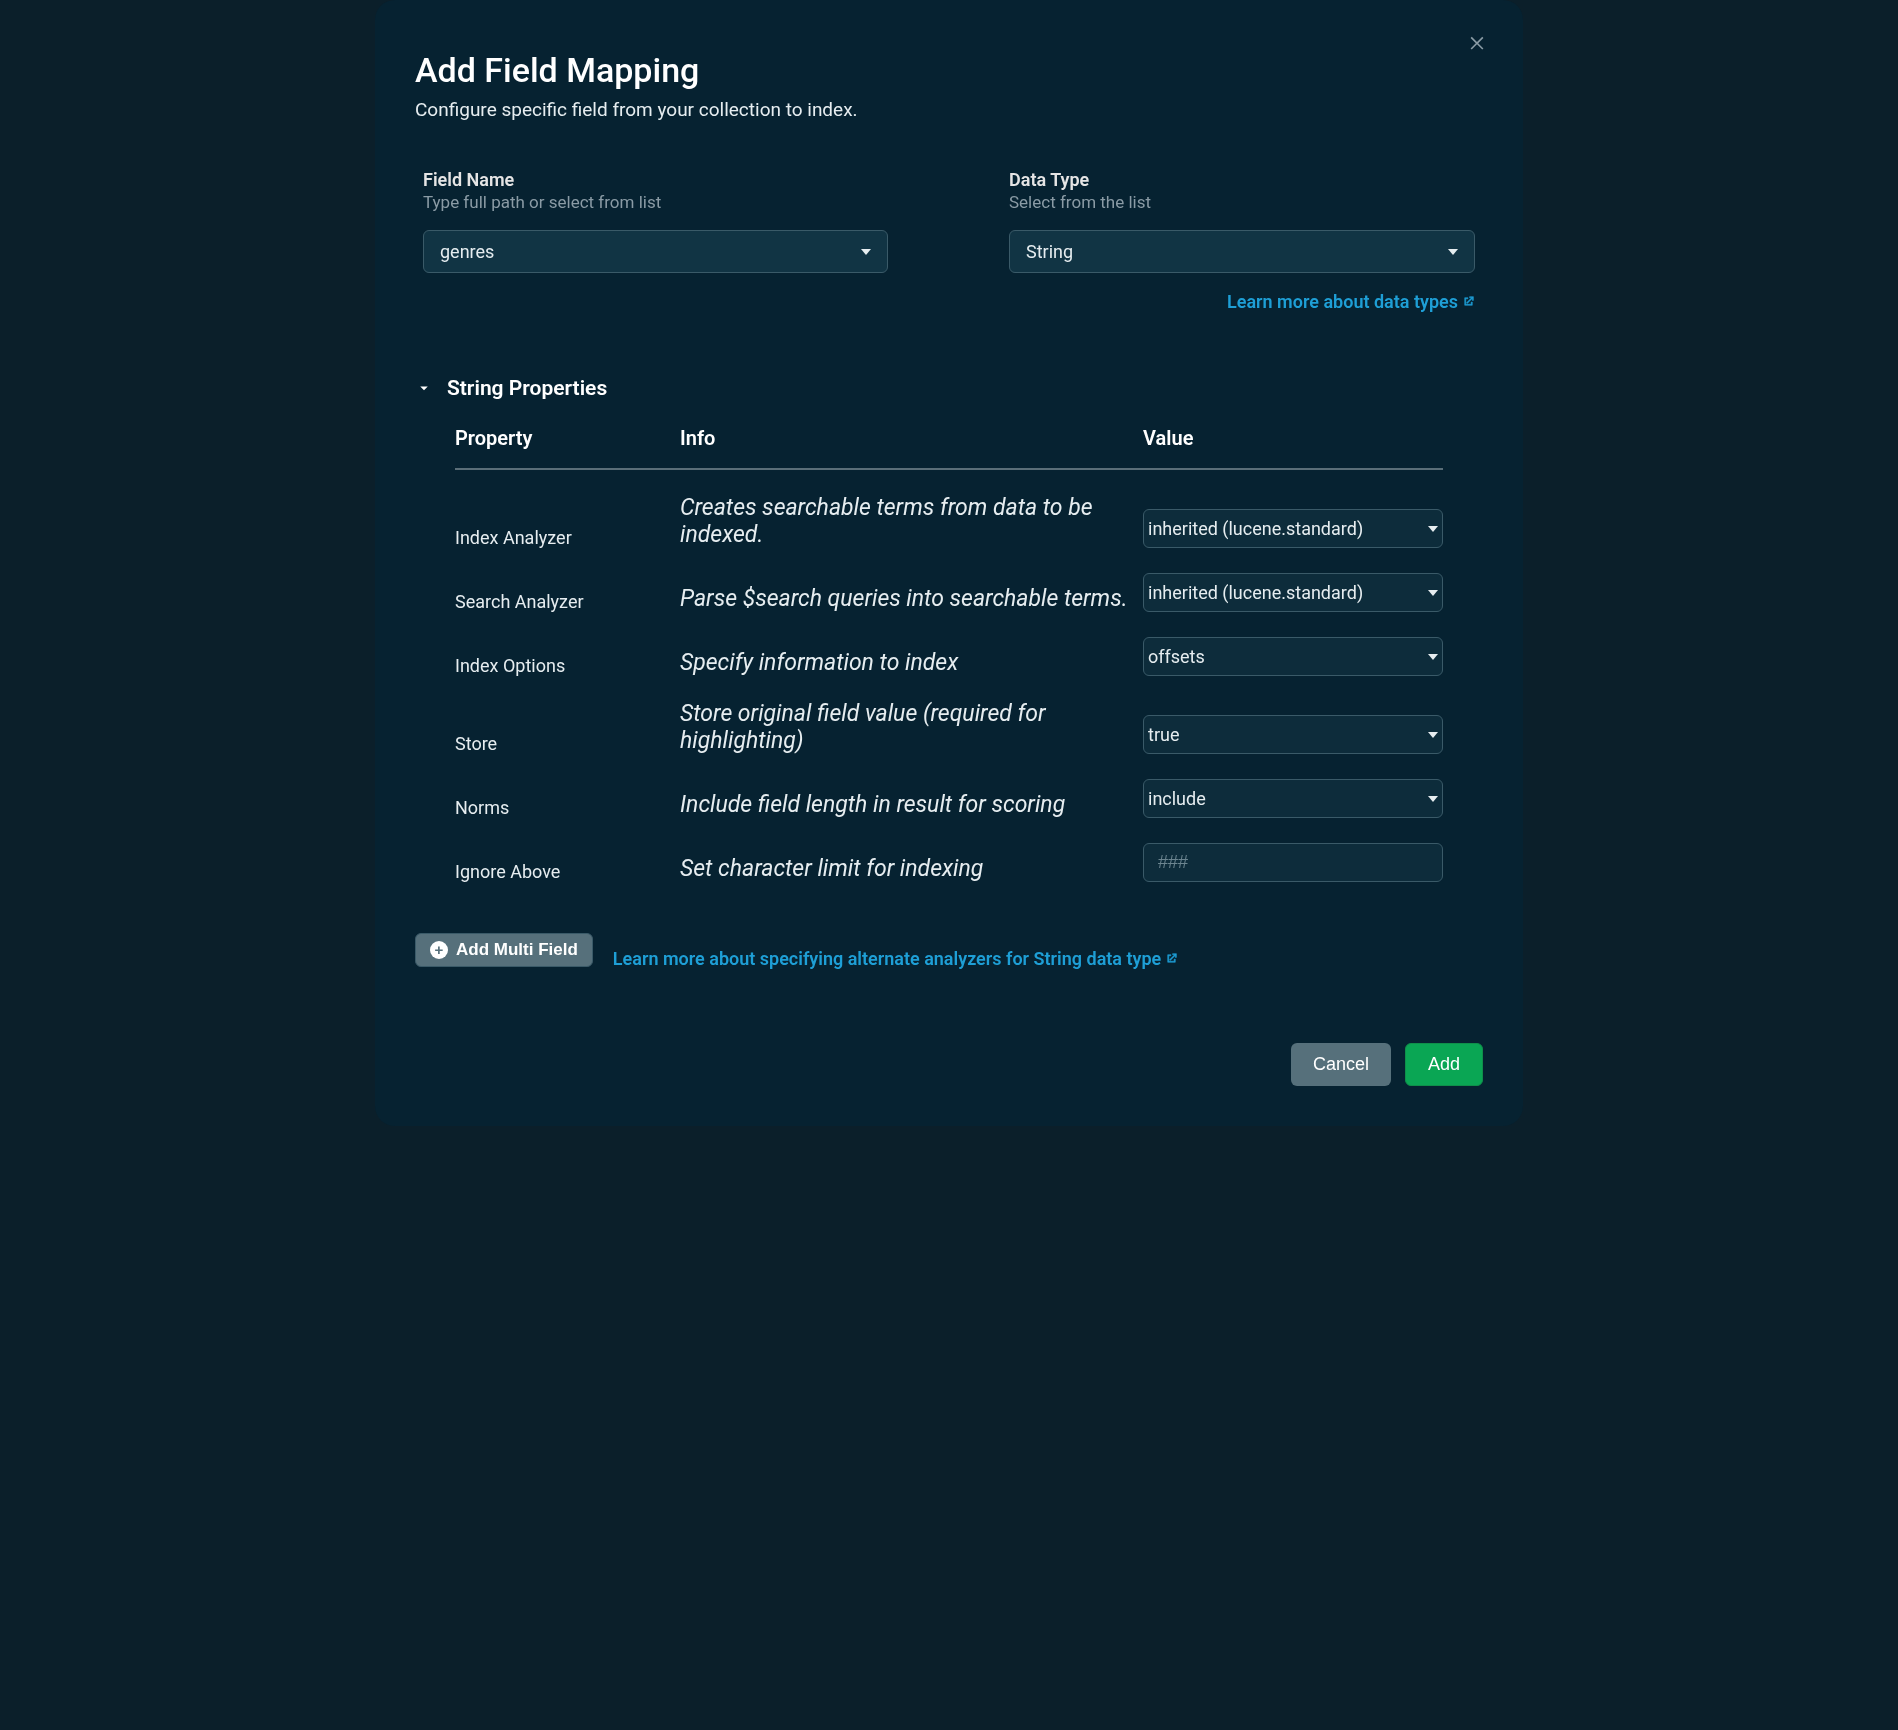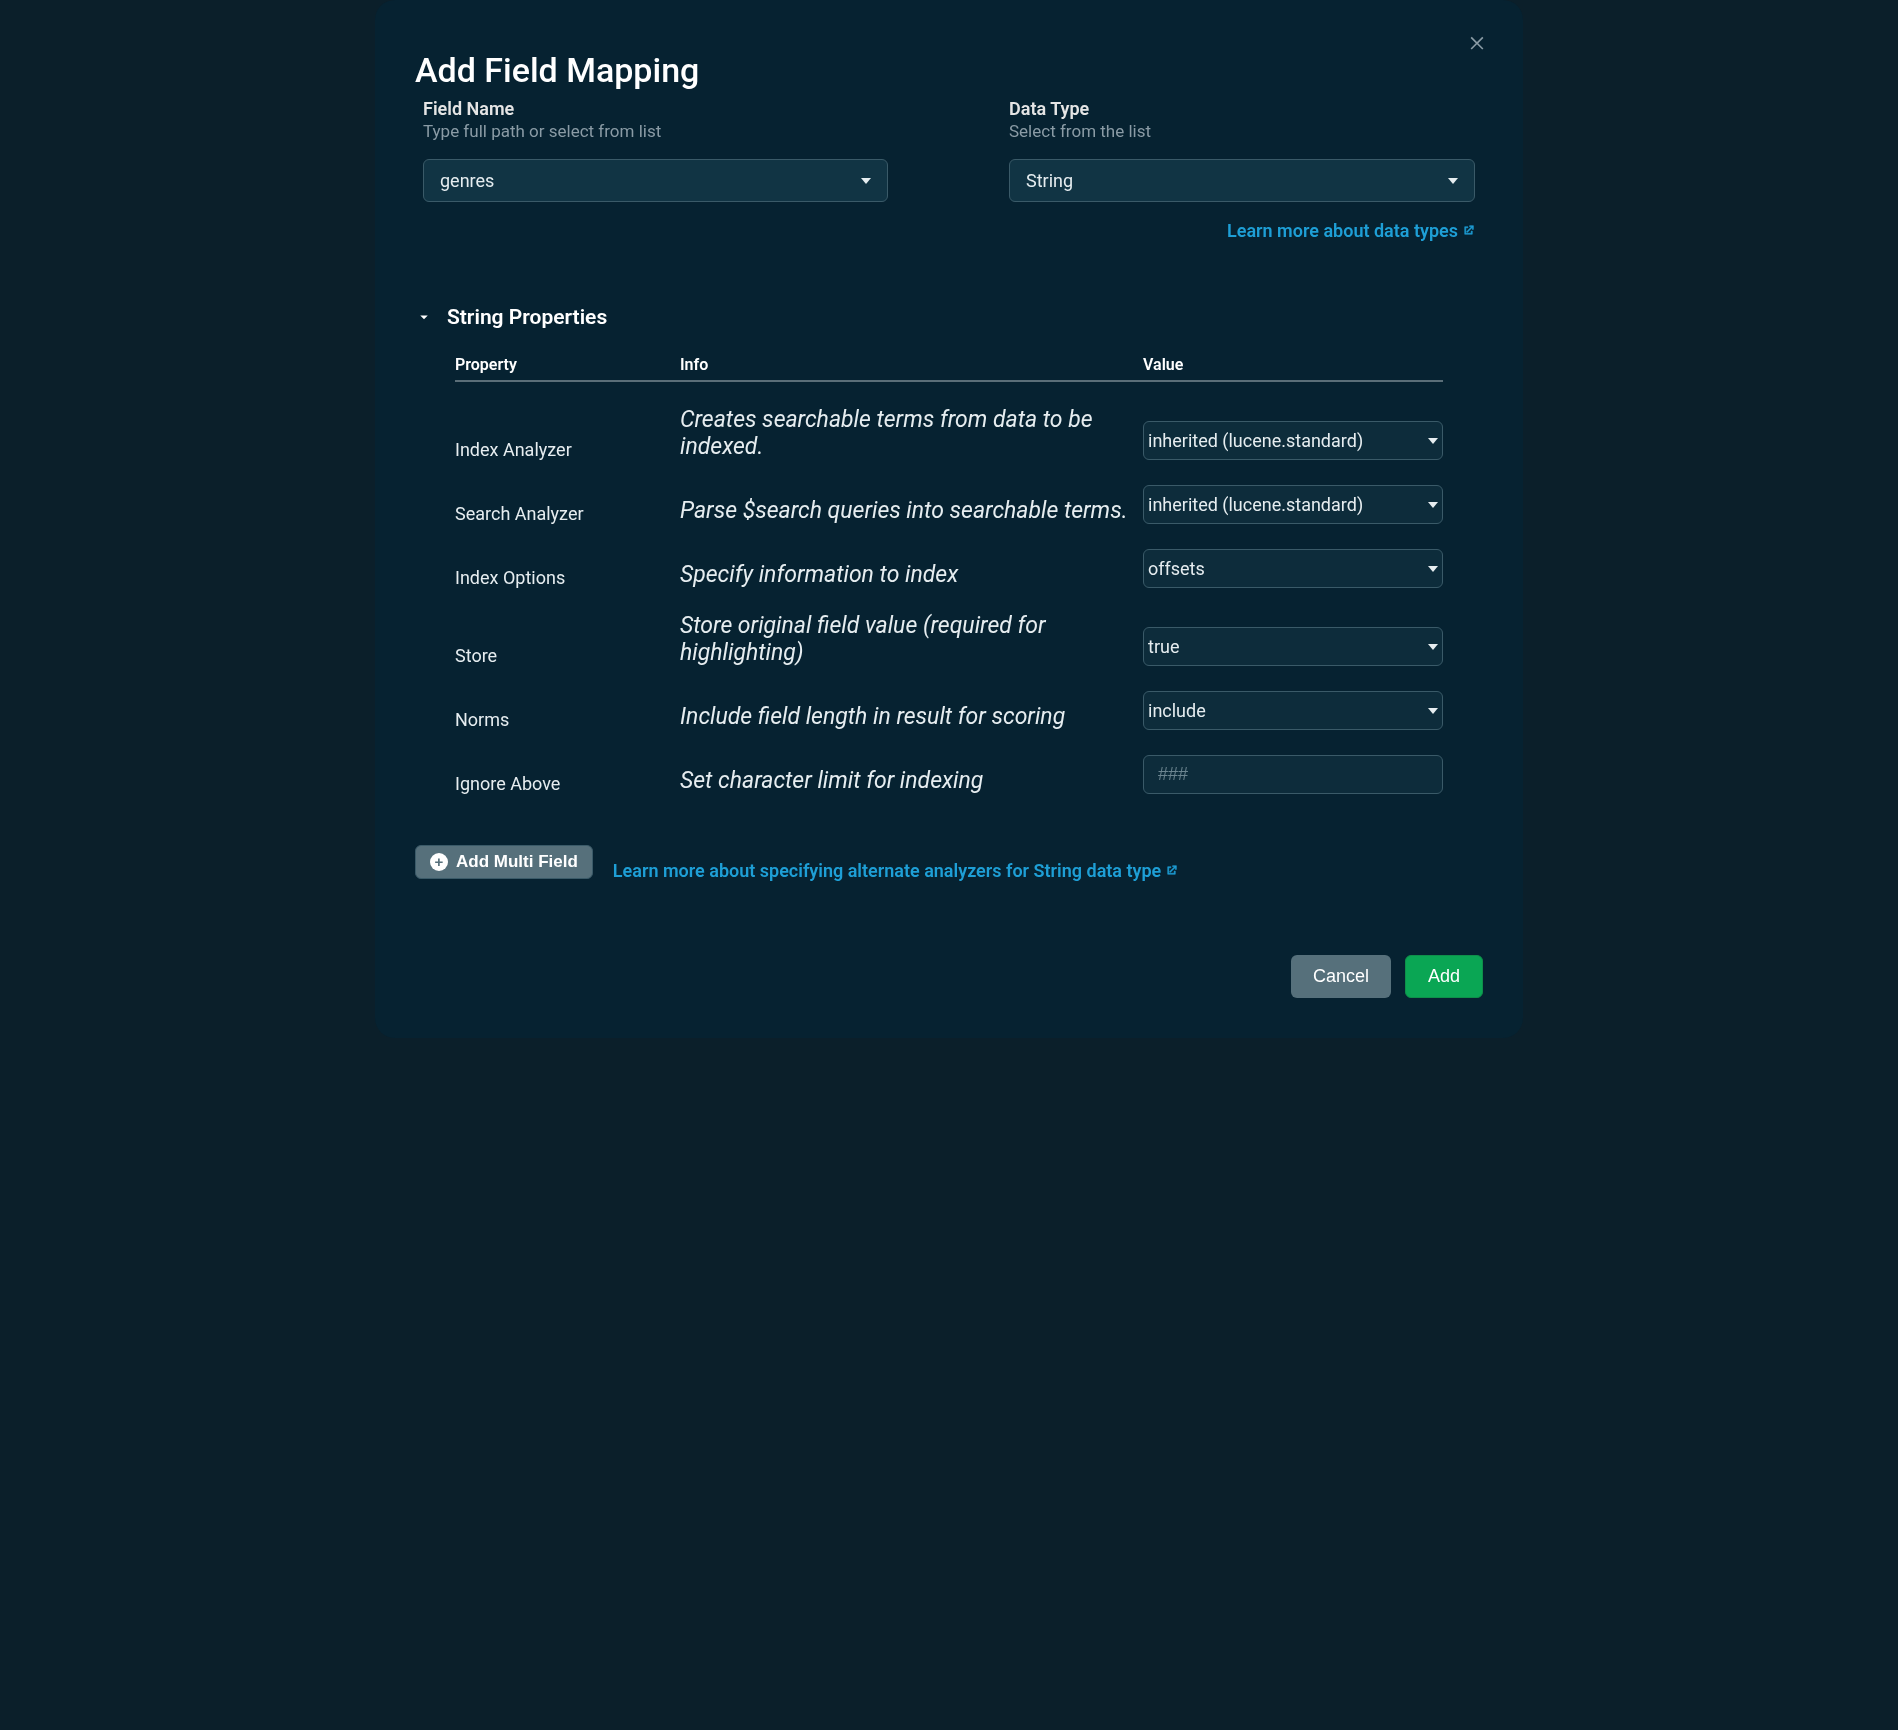--- a/index.html
+++ b/index.html
@@ -106,22 +106,22 @@
   }
   .props-table {
     padding: 0 40px;
   }
   .table-head, .table-row {
     display: flex;
     align-items: center;
   }
   .table-head {
     border-bottom: 2px solid #5a6e78;
-    padding-bottom: 6px;
-    font-size: 16px;
+    padding-bottom: 18px;
+    font-size: 20px;
     font-weight: 600;
     color: #ffffff;
   }
   .col-prop { width: 225px; flex-shrink: 0; }
   .col-info { flex: 1; }
   .col-val  { width: 300px; flex-shrink: 0; }
   .table-row {
     padding: 24px 0 0 0;
     min-height: 64px;
     align-items: flex-end;
@@ -214,20 +214,21 @@
 
   <div class="close-btn">
     <span>
       <svg viewBox="0 0 24 24">
           <path d="M18.3 5.71L12 12.01 5.71 5.71 4.29 7.13 10.59 13.43 4.29 19.71 5.71 21.13 12 14.84 18.29 21.13 19.71 19.71 13.41 13.43 19.71 7.13z"></path>
         </svg>
     </span>
   </div>
 
   <h1 class="title">Add Field Mapping</h1>
+  <p class="subtitle">Configure specific field from your collection to index.</p>
 
   <div class="top-fields">
     <div class="field-block">
       <div class="field-label">Field Name</div>
       <div class="field-hint">Type full path or select from list</div>
       <div class="select">
         <span>genres</span>
         <span class="caret"></span>
       </div>
     </div>

